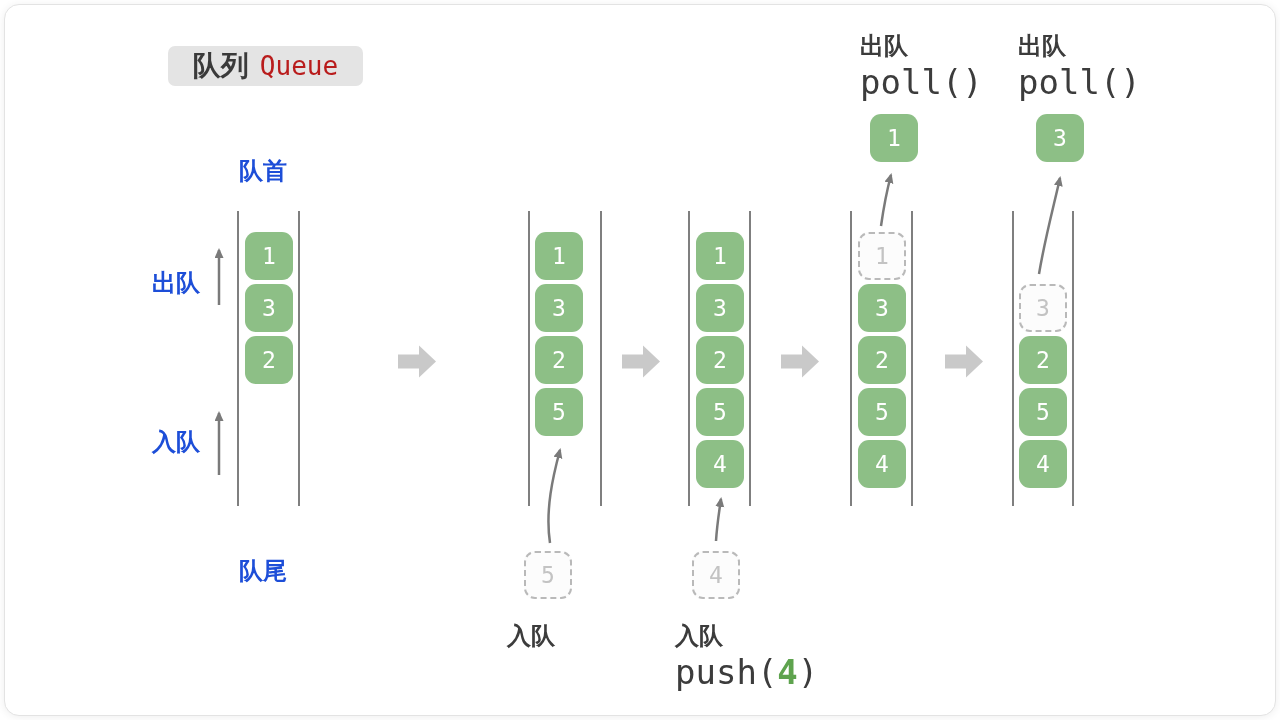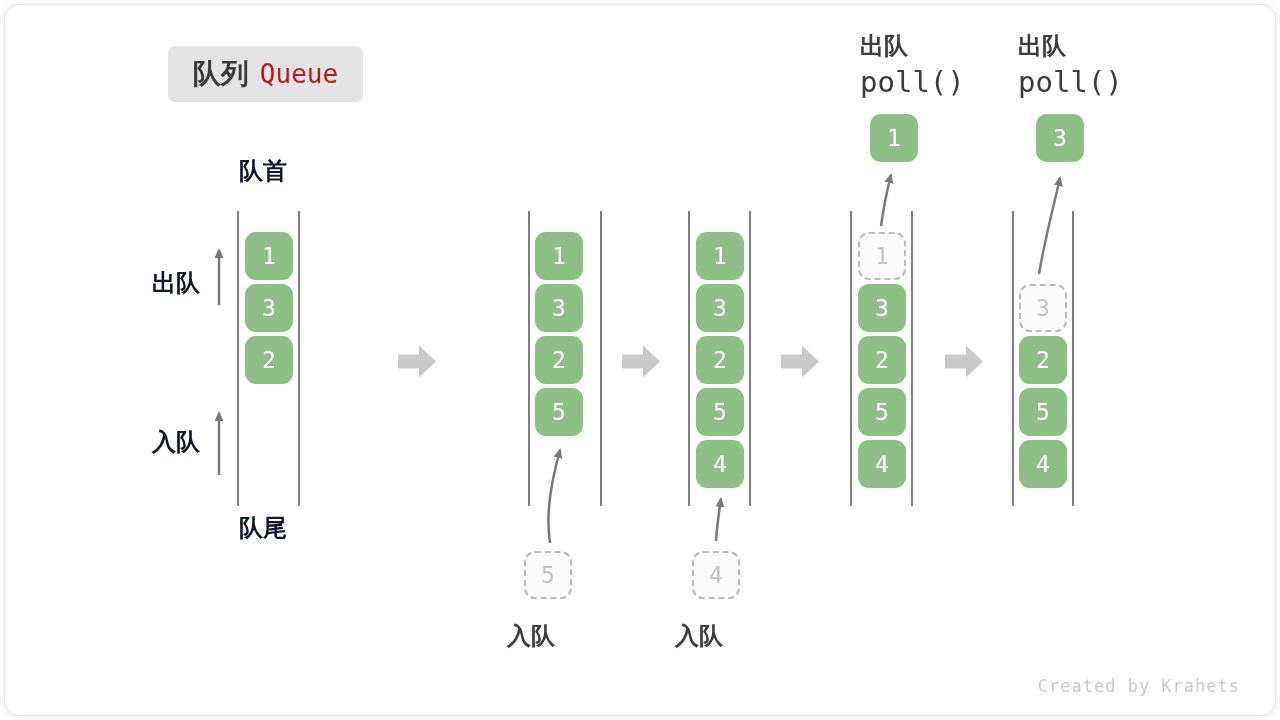--- a/index.html
+++ b/index.html
@@ -2,35 +2,35 @@
 <html><head>
 <meta charset="utf-8">
 <style>
   html,body{margin:0;padding:0;width:1280px;height:720px;background:#fff;overflow:hidden;
     font-family:"Liberation Sans",sans-serif;}
   .card{position:absolute;left:4px;top:4px;width:1270px;height:710px;background:#fff;
     border:1px solid #e3e3e3;border-radius:15px;box-shadow:0 1px 8px rgba(0,0,0,.07);}
   .stage{position:absolute;left:0;top:0;width:1280px;height:720px;}
   .svg-layer{position:absolute;left:0;top:0;pointer-events:none;}
 
-  .title-badge{position:absolute;left:168px;top:46px;width:195px;height:56px;
+  .title-badge{position:absolute;left:168px;top:46px;width:195px;height:40px;
     background:#e4e4e4;border-radius:7px;display:flex;align-items:center;justify-content:center;gap:11px;}
   .title-zh{font-size:28px;font-weight:700;color:#3a3a3a;}
   .title-en{font-family:"DejaVu Sans Mono",monospace;font-size:26px;color:#b91c1c;}
 
-  .cjk-label{position:absolute;font-size:24px;font-weight:700;color:#0f172a;white-space:nowrap;}
+  .cjk-label{position:absolute;font-size:24px;font-weight:700;color:#1d4ed8;white-space:nowrap;}
 
   .cell{position:absolute;width:48px;height:48px;border-radius:11px;background:#8DBF86;
     color:#fff;display:flex;align-items:center;justify-content:center;
     font-family:"DejaVu Sans Mono",monospace;font-size:23px;}
   .cell.ghost{background:#fcfcfc;border:2.5px dashed #b9b9b9;color:#c3c3c3;box-sizing:border-box;}
 
   .op-label{position:absolute;white-space:nowrap;}
   .op-label .zh{font-size:24px;font-weight:700;color:#3c3c3c;line-height:36px;display:block;}
-  .op-label .code{font-family:"DejaVu Sans Mono",monospace;font-size:29px;color:#3c3c3c;line-height:36px;display:block;}
+  .op-label .code{font-family:"DejaVu Sans Mono",monospace;font-size:34px;color:#3c3c3c;line-height:36px;display:block;}
   .op-label .arg{color:#5EA34E;font-weight:700;}
 
   .watermark{position:absolute;right:40px;bottom:24px;font-family:"DejaVu Sans Mono",monospace;
     font-size:17px;color:#c9c9c9;letter-spacing:1px;}
 </style>
 </head>
 <body>
 
 <div class="card"></div>
 
@@ -72,21 +72,21 @@
       <path d="M1039,274 C1045,238 1054,205 1060,178" marker-end="url(#ah)"></path>
     </g>
   </svg>
 
   <div class="title-badge">
     <span class="title-zh">队列</span>
     <span class="title-en">Queue</span>
   </div>
 
   <div class="cjk-label" style="left:239px;top:155px;">队首</div>
-  <div class="cjk-label" style="left:239px;top:512px;text-align:right;">队尾</div>
+  <div class="cjk-label" style="left:239px;top:555px;text-align:right;">队尾</div>
   <div class="cjk-label" style="left:152px;top:267px;">出队</div>
   <div class="cjk-label" style="left:152px;top:426px;">入队</div>
 
   <div class="cell" style="left:245px;top:232px;">
       <span>1</span>
     </div>
   <div class="cell" style="left:245px;top:284px;">
       <span>3</span>
     </div>
   <div class="cell" style="left:245px;top:336px;">
@@ -172,16 +172,16 @@
   <div class="op-label" style="left:1018px;top:28px;">
     <span class="zh">出队</span>
     <span class="code">poll()</span>
   </div>
 
   <div class="op-label" style="left:507px;top:618px;">
     <span class="zh">入队</span>
   </div>
   <div class="op-label" style="left:675px;top:618px;">
     <span class="zh">入队</span>
+    <span class="code"><span>push(</span><span class="arg">4</span><span>)</span></span>
   </div>
 
-  <div class="watermark">Created by Krahets</div>
 </div>
 
 </body></html>

